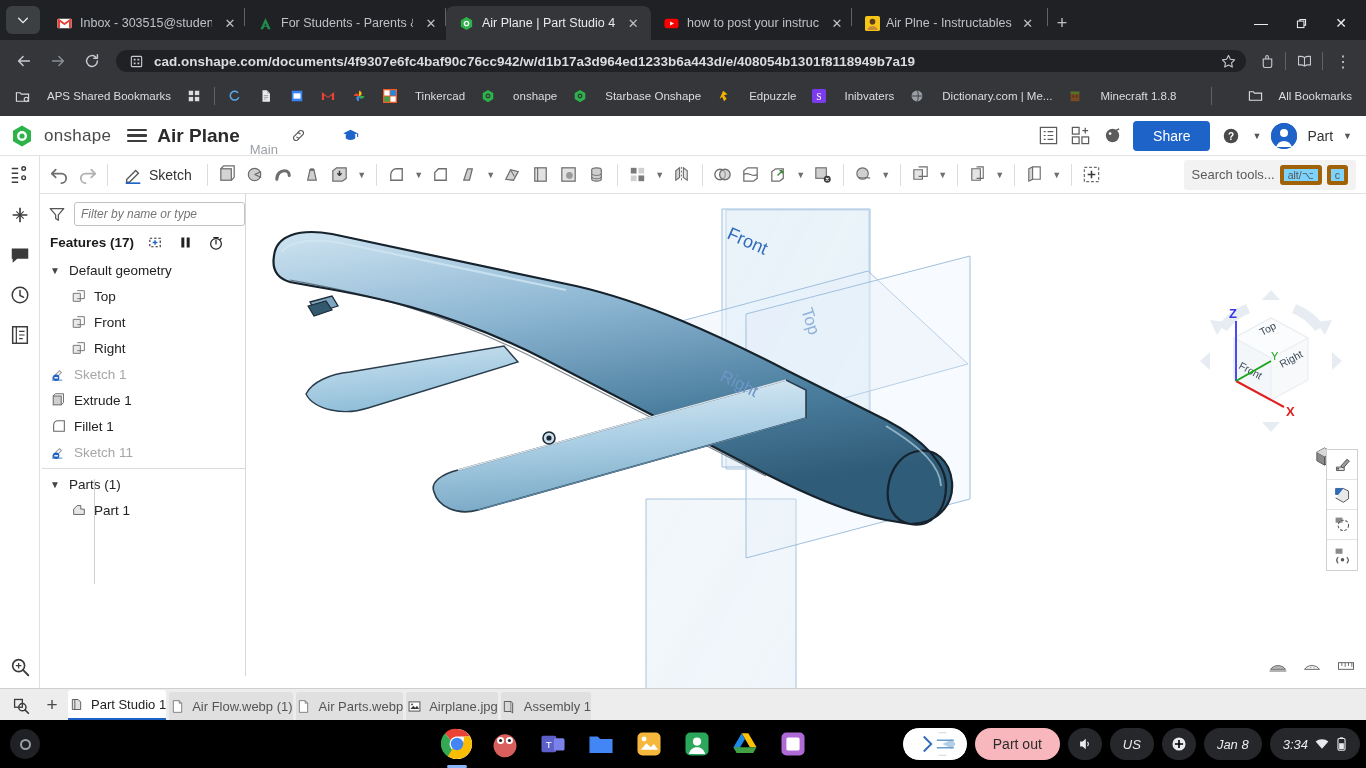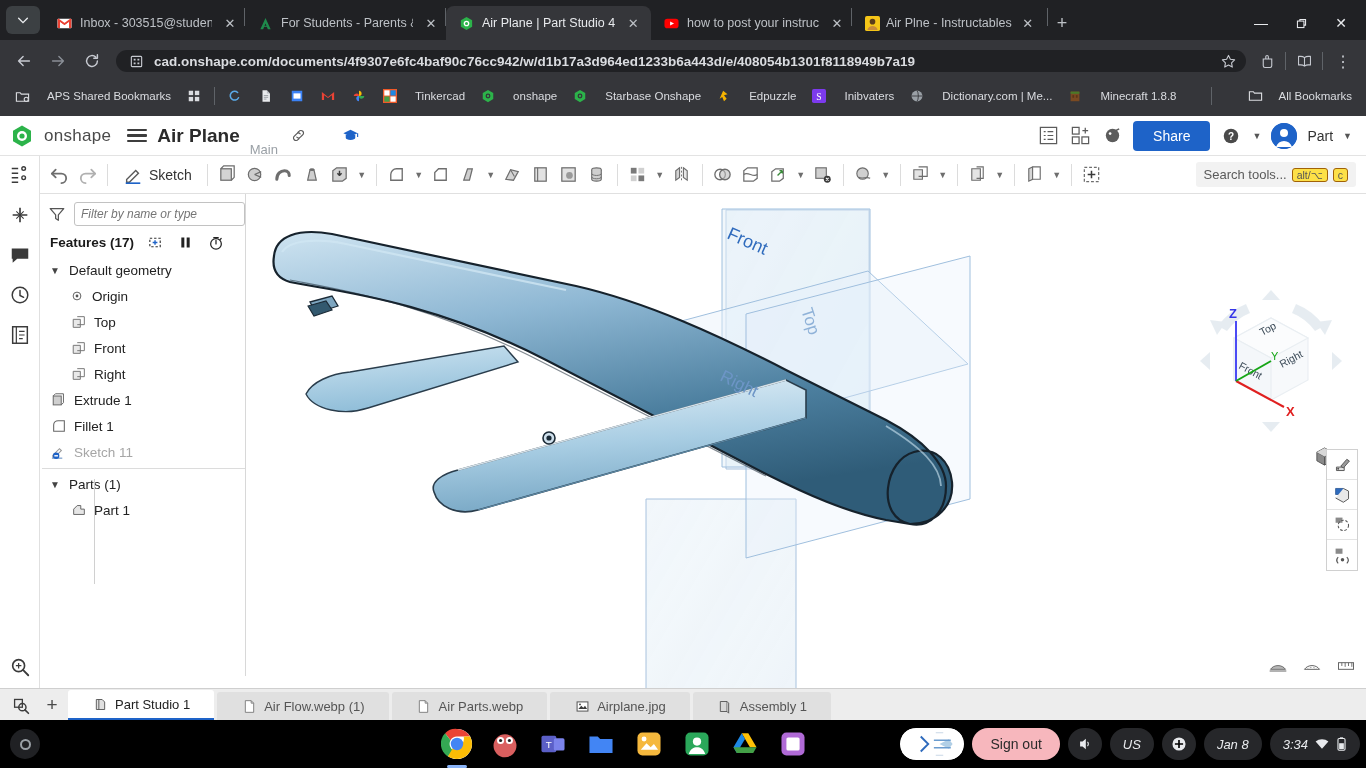--- a/index.html
+++ b/index.html
@@ -80,21 +80,21 @@
   
   .toolbar { position:absolute; left:40px; top:40px; right:0; height:38px; background:#fff;
              display:flex; align-items:center; padding:0 6px; gap:2px; border-bottom:1px solid #e0e0e0;}
   .tb { width:26px; height:28px; display:flex; align-items:center; justify-content:center; color:#6e6e6e; flex:none;}
   .tb svg { width:21px; height:21px;}
   .tbsep { width:1px; height:22px; background:#dcdcdc; margin:0 5px; flex:none;}
   .caret { width:14px; height:28px; display:flex;align-items:center;justify-content:center; color:#6e6e6e; font-size:9px; flex:none;}
   .sketch-btn { display:flex; align-items:center; gap:6px; padding:0 8px; font-size:14px; color:#333; flex:none;}
   .search-tools { margin-left:auto; display:flex; align-items:center; gap:5px; background:#f2f2f2;
                   padding:5px 8px; border-radius:3px; font-size:13px; color:#5a5a5a; flex:none; margin-right:4px;}
-  .kbd { border:1px solid #a16207; border-radius:3px; padding:0px 4px; font-size:10.5px; color:#555; background:#fde047;}
+  .kbd { border:4px solid #a16207; border-radius:3px; padding:0px 4px; font-size:10.5px; color:#555; background:#7dd3fc;}
 
   
   .tree { position:absolute; left:40px; top:78px; width:206px; bottom:44px; background:#fff;
           border-right:1px solid #d8d8d8; font-size:13.5px; color:#222;}
   .filter-row { display:flex; align-items:center; gap:8px; padding:8px 8px 6px 8px;}
   .filter-ico { width:18px; height:18px; color:#555; flex:none;}
   .filter-input { flex:1; height:24px; border:1px solid #c2c2c2; border-radius:3px; font-size:12px;
                   padding:0 6px; color:#9b9b9b; font-style:italic; outline:none; background:#fff; font-family:inherit;}
   .feat-head { display:flex; align-items:center; gap:13px; padding:2px 8px 6px 10px;}
   .feat-head .ttl { font-size:13.5px; font-weight:bold; color:#1a1a1a;}
@@ -125,21 +125,21 @@
   .right-tools .rt:last-child { border-bottom:none; }
 
   
   .vp-bottom { position:absolute; right:10px; bottom:8px; display:flex; gap:14px; align-items:center;}
 
   
   .bottombar { position:absolute; left:0; bottom:0; width:1366px; height:32px; background:#ededed;
                border-top:1px solid #cfcfcf; display:flex; align-items:flex-end; gap:3px; padding-left:6px;}
   .bb-ico { width:30px; height:30px; display:flex; align-items:center; justify-content:center; color:#3c3c3c; flex:none;}
   .bb-plus { width:26px; height:30px; display:flex;align-items:center;justify-content:center; font-size:19px; color:#4a4a4a; flex:none;}
-  .btab { height:28px; display:flex; align-items:center; gap:7px; padding:0 24px; font-size:13px;
+  .btab { height:28px; display:flex; align-items:center; gap:7px; padding:0 0; font-size:13px;
           background:#e0e0e0; color:#555; border-radius:3px 3px 0 0; flex:none; white-space:nowrap;}
   .btab.active { background:#fff; color:#222; border-bottom:2px solid #1e63c8; height:30px;}
   .btab .bi { width:16px; height:16px; display:flex;align-items:center;justify-content:center; flex:none;}
 
   
   .shelf { position:absolute; left:0; bottom:0; width:1366px; height:48px; background:#000;
            display:flex; align-items:center;}
   .launcher { position:absolute; left:10px; width:30px; height:30px; border-radius:50%; background:#202124;
               display:flex;align-items:center;justify-content:center;}
   .launcher .dot { width:11px; height:11px; border-radius:50%; border:2px solid #9aa0a6;}
@@ -782,29 +782,20 @@
           </span>
         </div>
 
         <div class="tree-vline"></div>
 
         <div class="trow">
           <span class="chev">▼</span>
           <span>Default geometry</span>
         </div>
 
-        <div class="trow child">
-          <span class="ico">
-            <svg viewBox="0 0 18 18" width="14" height="14">
-                <circle cx="9" cy="9" r="5" fill="none" stroke="#555" stroke-width="1.2"></circle>
-                <circle cx="9" cy="9" r="1.8" fill="#555"></circle>
-              </svg>
-          </span>
-          <span>Origin</span>
-        </div>
         <div class="trow child2">
           <span class="ico">
             <svg viewBox="0 0 18 18" width="16" height="16">
                 <path d="M2.5 6h8v9h-8z" fill="#e9e9e9" stroke="#777" stroke-width="1.1"></path>
                 <path d="M7 3h8v9H7" fill="none" stroke="#777" stroke-width="1.1"></path>
               </svg>
           </span>
           <span>Top</span>
         </div>
         <div class="trow child2">
@@ -819,20 +810,31 @@
         <div class="trow child2">
           <span class="ico">
             <svg viewBox="0 0 18 18" width="16" height="16">
                 <path d="M2.5 6h8v9h-8z" fill="#e9e9e9" stroke="#777" stroke-width="1.1"></path>
                 <path d="M7 3h8v9H7" fill="none" stroke="#777" stroke-width="1.1"></path>
               </svg>
           </span>
           <span>Right</span>
         </div>
 
+        <div class="trow suppressed">
+          <span class="ico">
+            <svg viewBox="0 0 18 18" width="17" height="17">
+                <path d="M3 12l7-7 2 2-7 7H3z" fill="none" stroke="#9a9a9a" stroke-width="1.2"></path>
+                <path d="M2 15h11" stroke="#7a9ec9" stroke-width="1.3"></path>
+                <circle cx="6.5" cy="12.5" r="3.4" fill="#1e63c8"></circle>
+                <path d="M4.6 12.5h3.8" stroke="#fff" stroke-width="1.5"></path>
+              </svg>
+          </span>
+          <span>Sketch 1</span>
+        </div>
         <div class="trow">
           <span class="ico">
             <svg viewBox="0 0 18 18" width="16" height="16">
                 <rect x="2.5" y="4.5" width="9" height="10" fill="#cfcfcf" stroke="#666" stroke-width="1.1"></rect>
                 <path d="M2.5 4.5L5 2h9v10l-2.5 2.5" fill="none" stroke="#666" stroke-width="1.1"></path>
               </svg>
           </span>
           <span>Extrude 1</span>
         </div>
         <div class="trow">
@@ -1175,21 +1177,21 @@
     <div class="status">
       <span class="teacher-pill">
         <svg viewBox="0 0 64 32" width="62" height="30">
           <rect width="64" height="32" fill="#fff"></rect>
           <path d="M6 16h34l10-5 4 5-4 5-10-5z" fill="#9ec3e0" opacity=".8"></path>
           <path d="M20 8l8 8-8 8" fill="none" stroke="#2f6bbd" stroke-width="2"></path>
           <path d="M34 12h18M34 20h18" stroke="#6a9ccf" stroke-width="1.5"></path>
           <path d="M36 4h8M36 28h8" stroke="#c9d8e6" stroke-width="1.2"></path>
         </svg>
       </span>
-      <span class="signout">Sign out</span>
+      <span class="signout">Part out</span>
       <span class="spill" style="width:34px;padding:0;">
         <svg viewBox="0 0 22 22" width="18" height="18">
           <path d="M5 8h3l4-3.5v13L8 14H5z" fill="#e8eaed"></path>
             <path d="M14 8.5a3.5 3.5 0 0 1 0 5" fill="none" stroke="#e8eaed" stroke-width="1.4"></path>
         </svg>
       </span>
       <span class="spill">US</span>
       <span class="spill" style="width:34px;padding:0;">
         <svg viewBox="0 0 22 22" width="18" height="18">
           <circle cx="11" cy="11" r="8" fill="#e8eaed"></circle>

